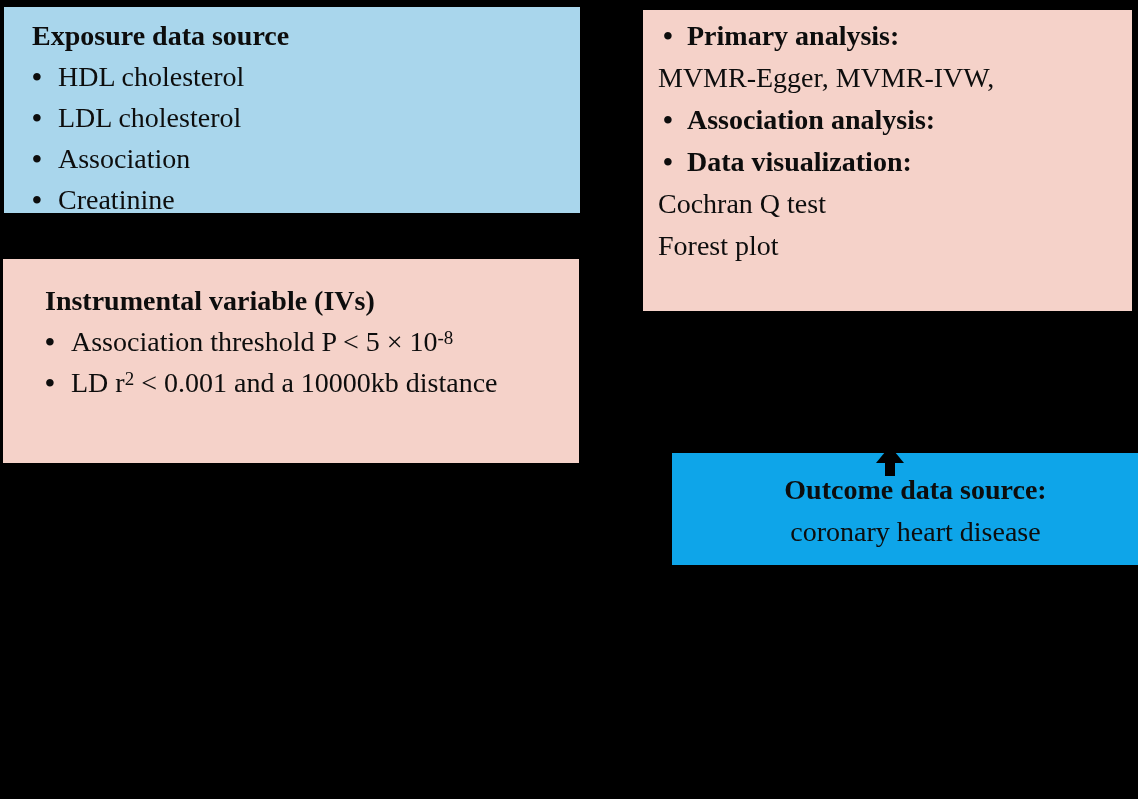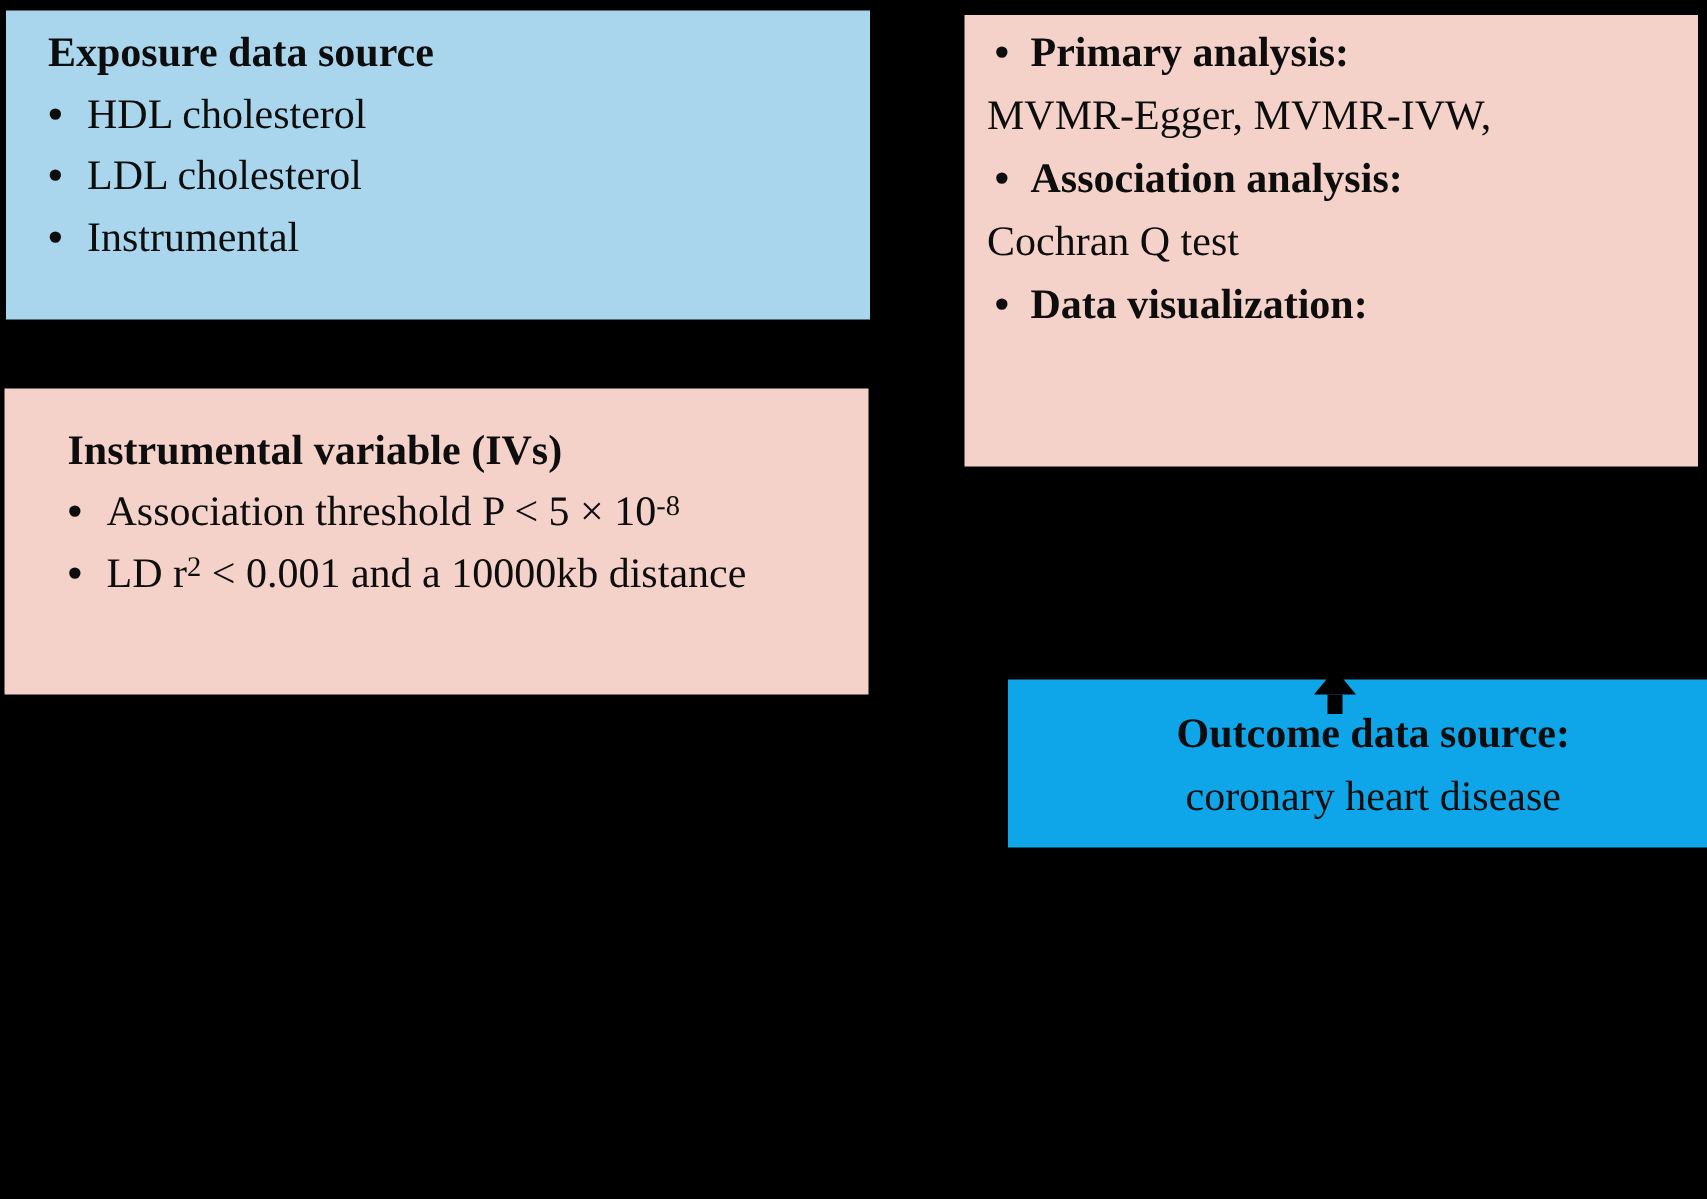--- a/index.html
+++ b/index.html
@@ -83,35 +83,37 @@
 </style>
 </head>
 <body>
 
 <div class="canvas">
 
   <div class="box box-exposure">
     <div class="line bold">Exposure data source</div>
     <div class="line"><span class="bullet">•</span><span>HDL cholesterol</span></div>
     <div class="line"><span class="bullet">•</span><span>LDL cholesterol</span></div>
-    <div class="line"><span class="bullet">•</span><span>Instrumental</span></div>
+    <div class="line"><span class="bullet">•</span><span>Association</span></div>
+    <div class="line"><span class="bullet">•</span><span>Creatinine</span></div>
   </div>
 
   <div class="box box-iv">
     <div class="line bold">Instrumental variable (IVs)</div>
     <div class="line"><span class="bullet">•</span><span>Association threshold P &lt; 5 × 10</span><sup class="sp">-8</sup><span></span></div>
     <div class="line"><span class="bullet">•</span><span>LD r</span><sup class="sp">2</sup><span> &lt; 0.001 and a 10000kb distance</span></div>
   </div>
 
   <div class="box box-analysis">
     <div class="line"><span class="bullet-sm">•</span><span class="bold">Primary analysis:</span></div>
     <div class="line"><span>MVMR-Egger, MVMR-IVW,</span></div>
     <div class="line"><span class="bullet-sm">•</span><span class="bold">Association analysis:</span></div>
+    <div class="line"><span class="bullet-sm">•</span><span class="bold">Data visualization:</span></div>
     <div class="line"><span>Cochran Q test</span></div>
-    <div class="line"><span class="bullet-sm">•</span><span class="bold">Data visualization:</span></div>
+    <div class="line"><span>Forest plot</span></div>
   </div>
 
   <div class="box box-outcome">
     <div class="line bold">Outcome data source:</div>
     <div class="line">coronary heart disease</div>
   </div>
 
   <div class="arrow-up">
     <div class="head"></div>
     <div class="stem"></div>

